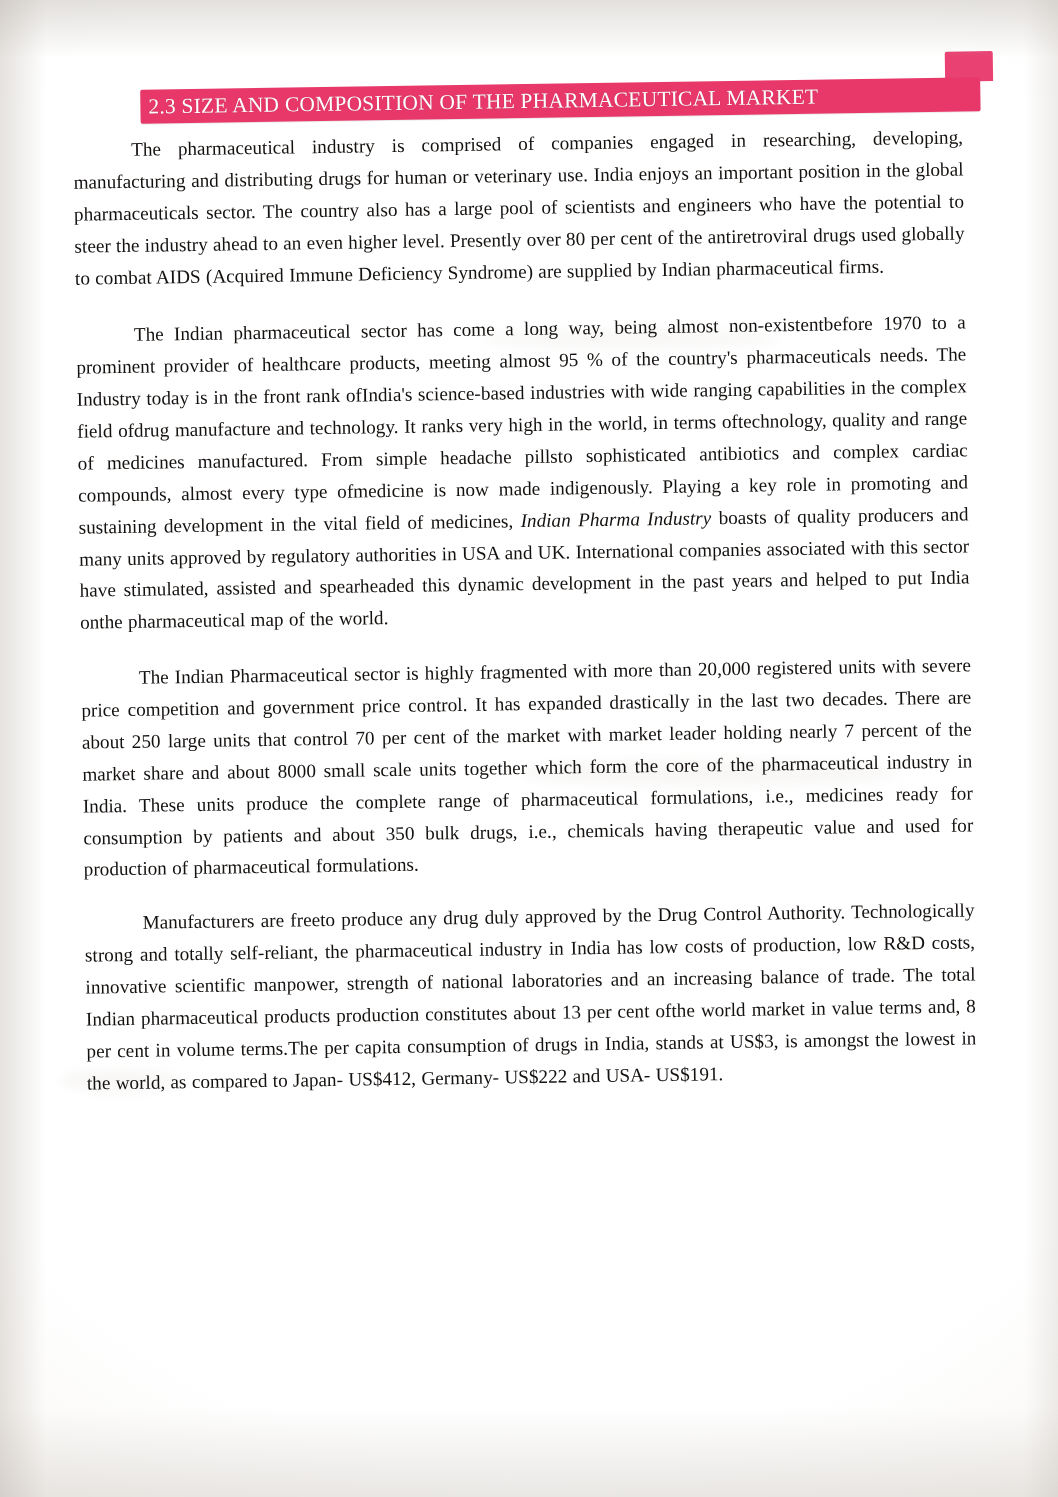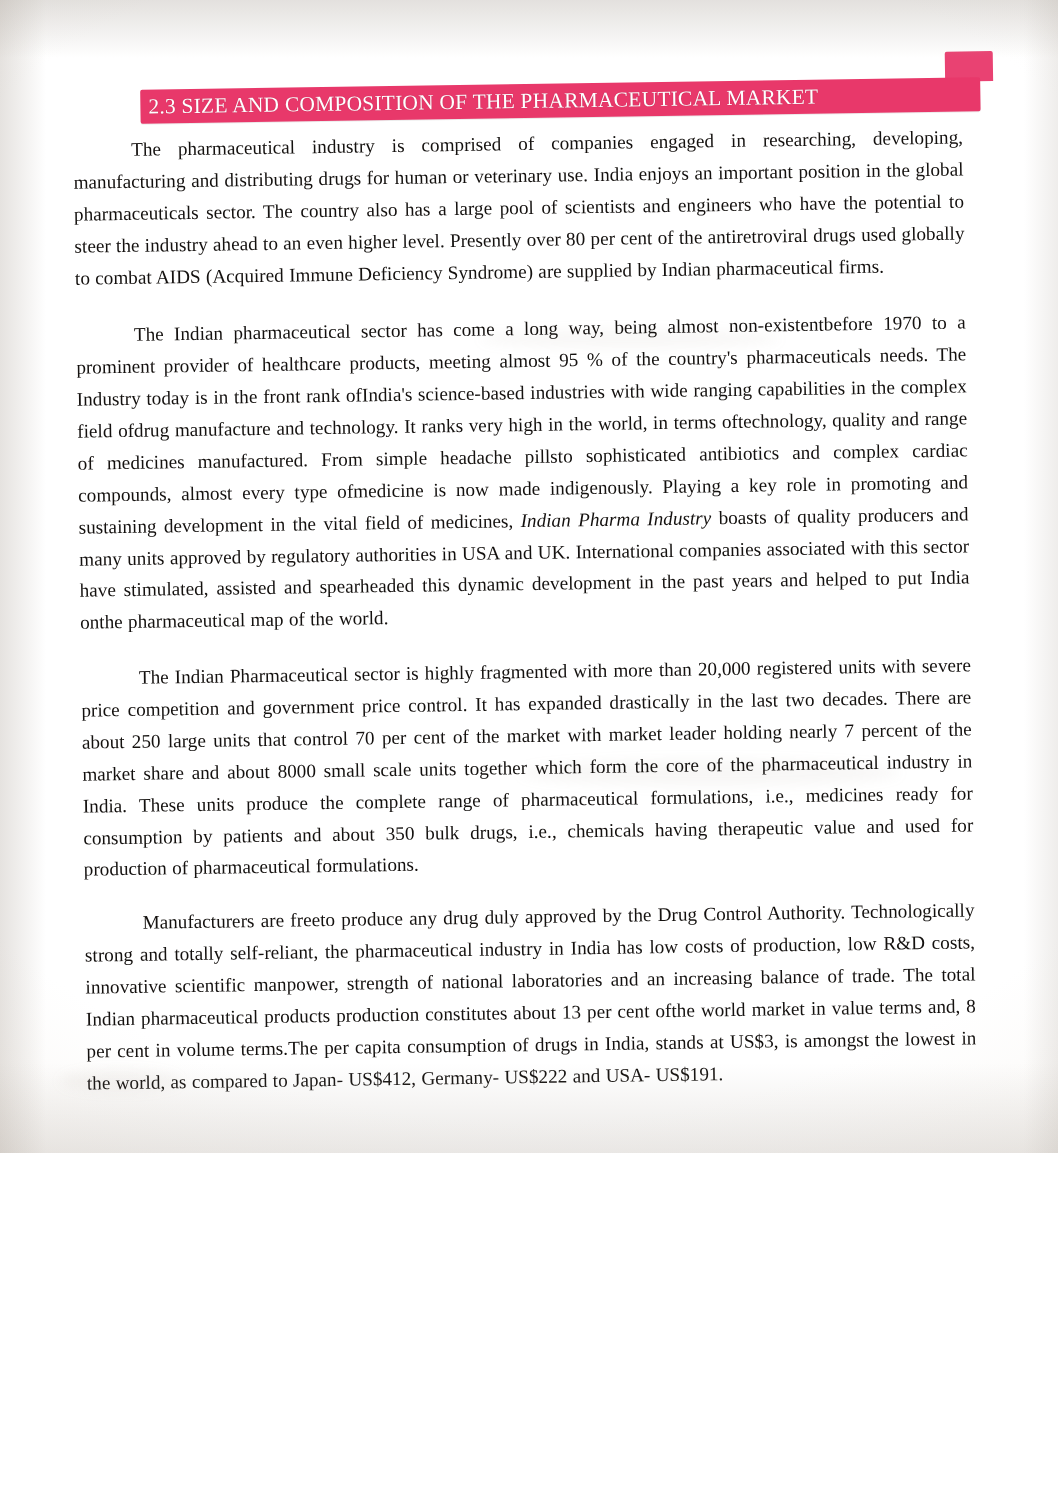--- a/index.html
+++ b/index.html
@@ -6,21 +6,21 @@
     margin: 0;
     padding: 0;
     background: #ffffff;
   }
   body {
     font-family: "Liberation Serif", serif;
   }
   #page {
     position: relative;
     width: 1058px;
-    height: 1153px;
+    height: 1497px;
     overflow: hidden;
     background: #fdfcfa;
   }
   
   .paper-bg {
     position: absolute;
     inset: 0;
     background:
       radial-gradient(ellipse 120% 90% at 50% 45%, #ffffff 58%, #f6f3ef 86%, #efe9e3 100%);
   }

